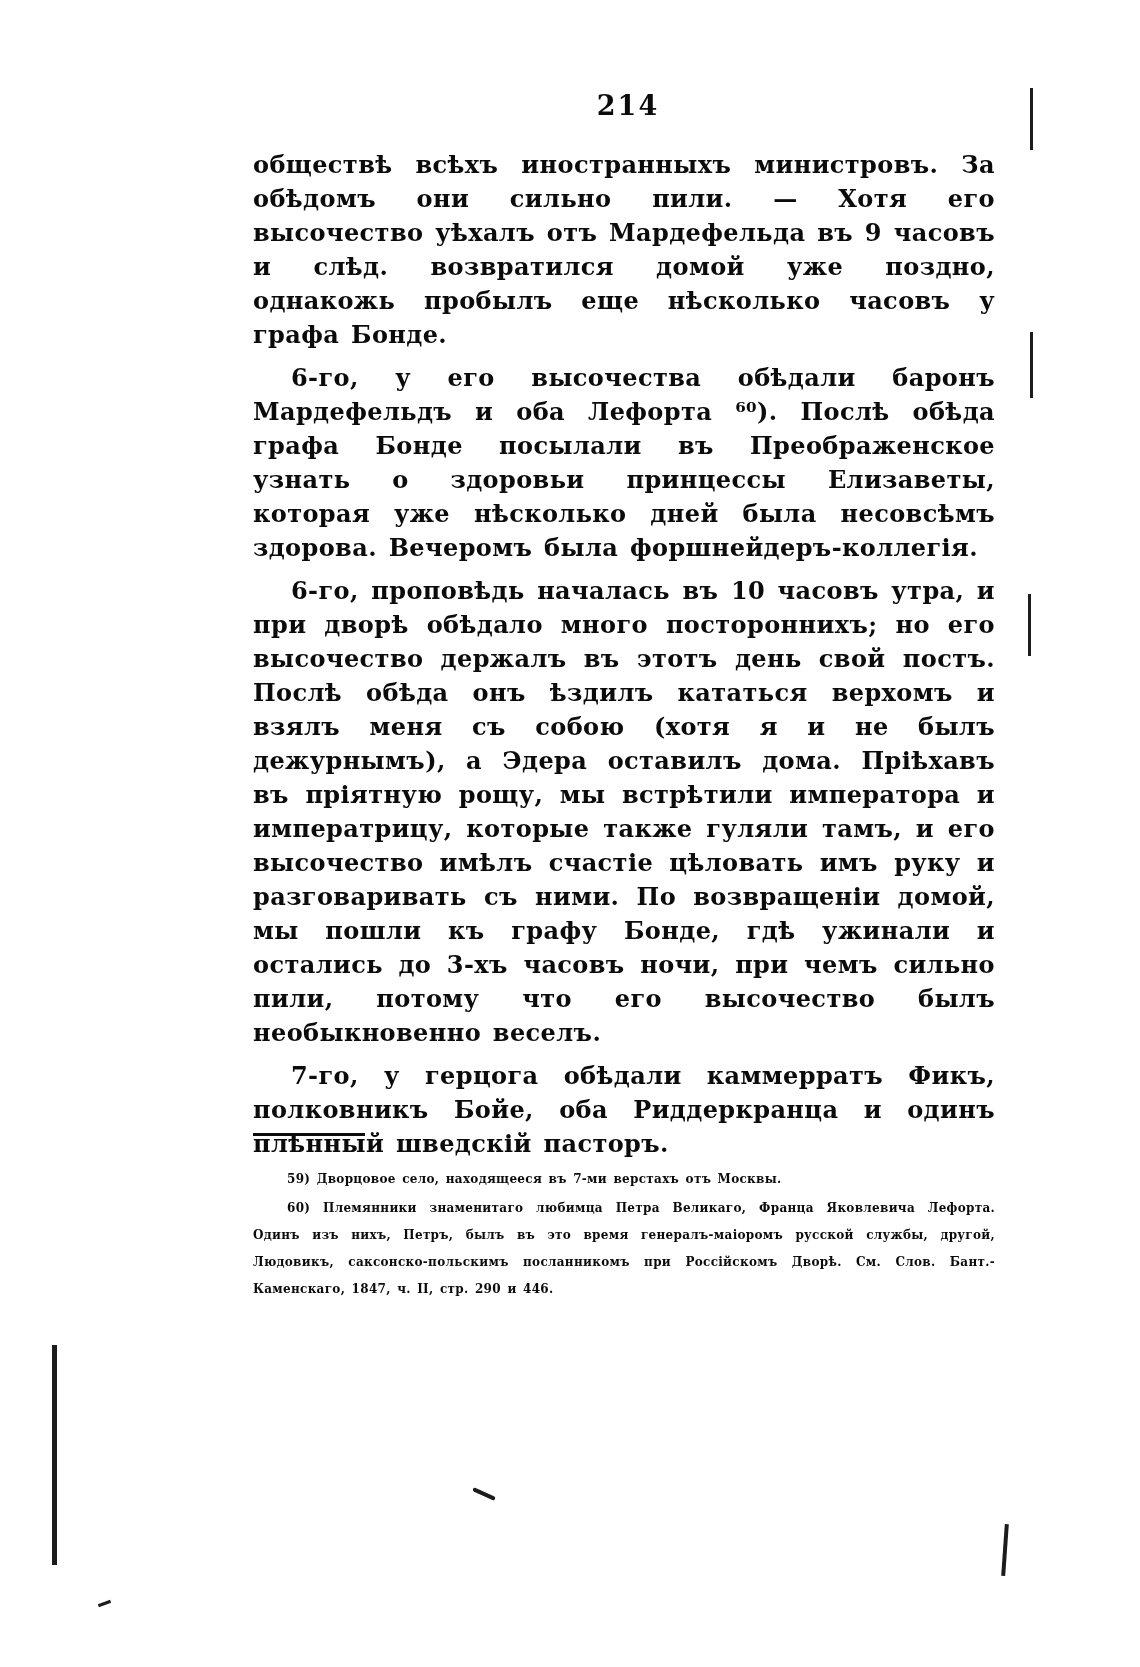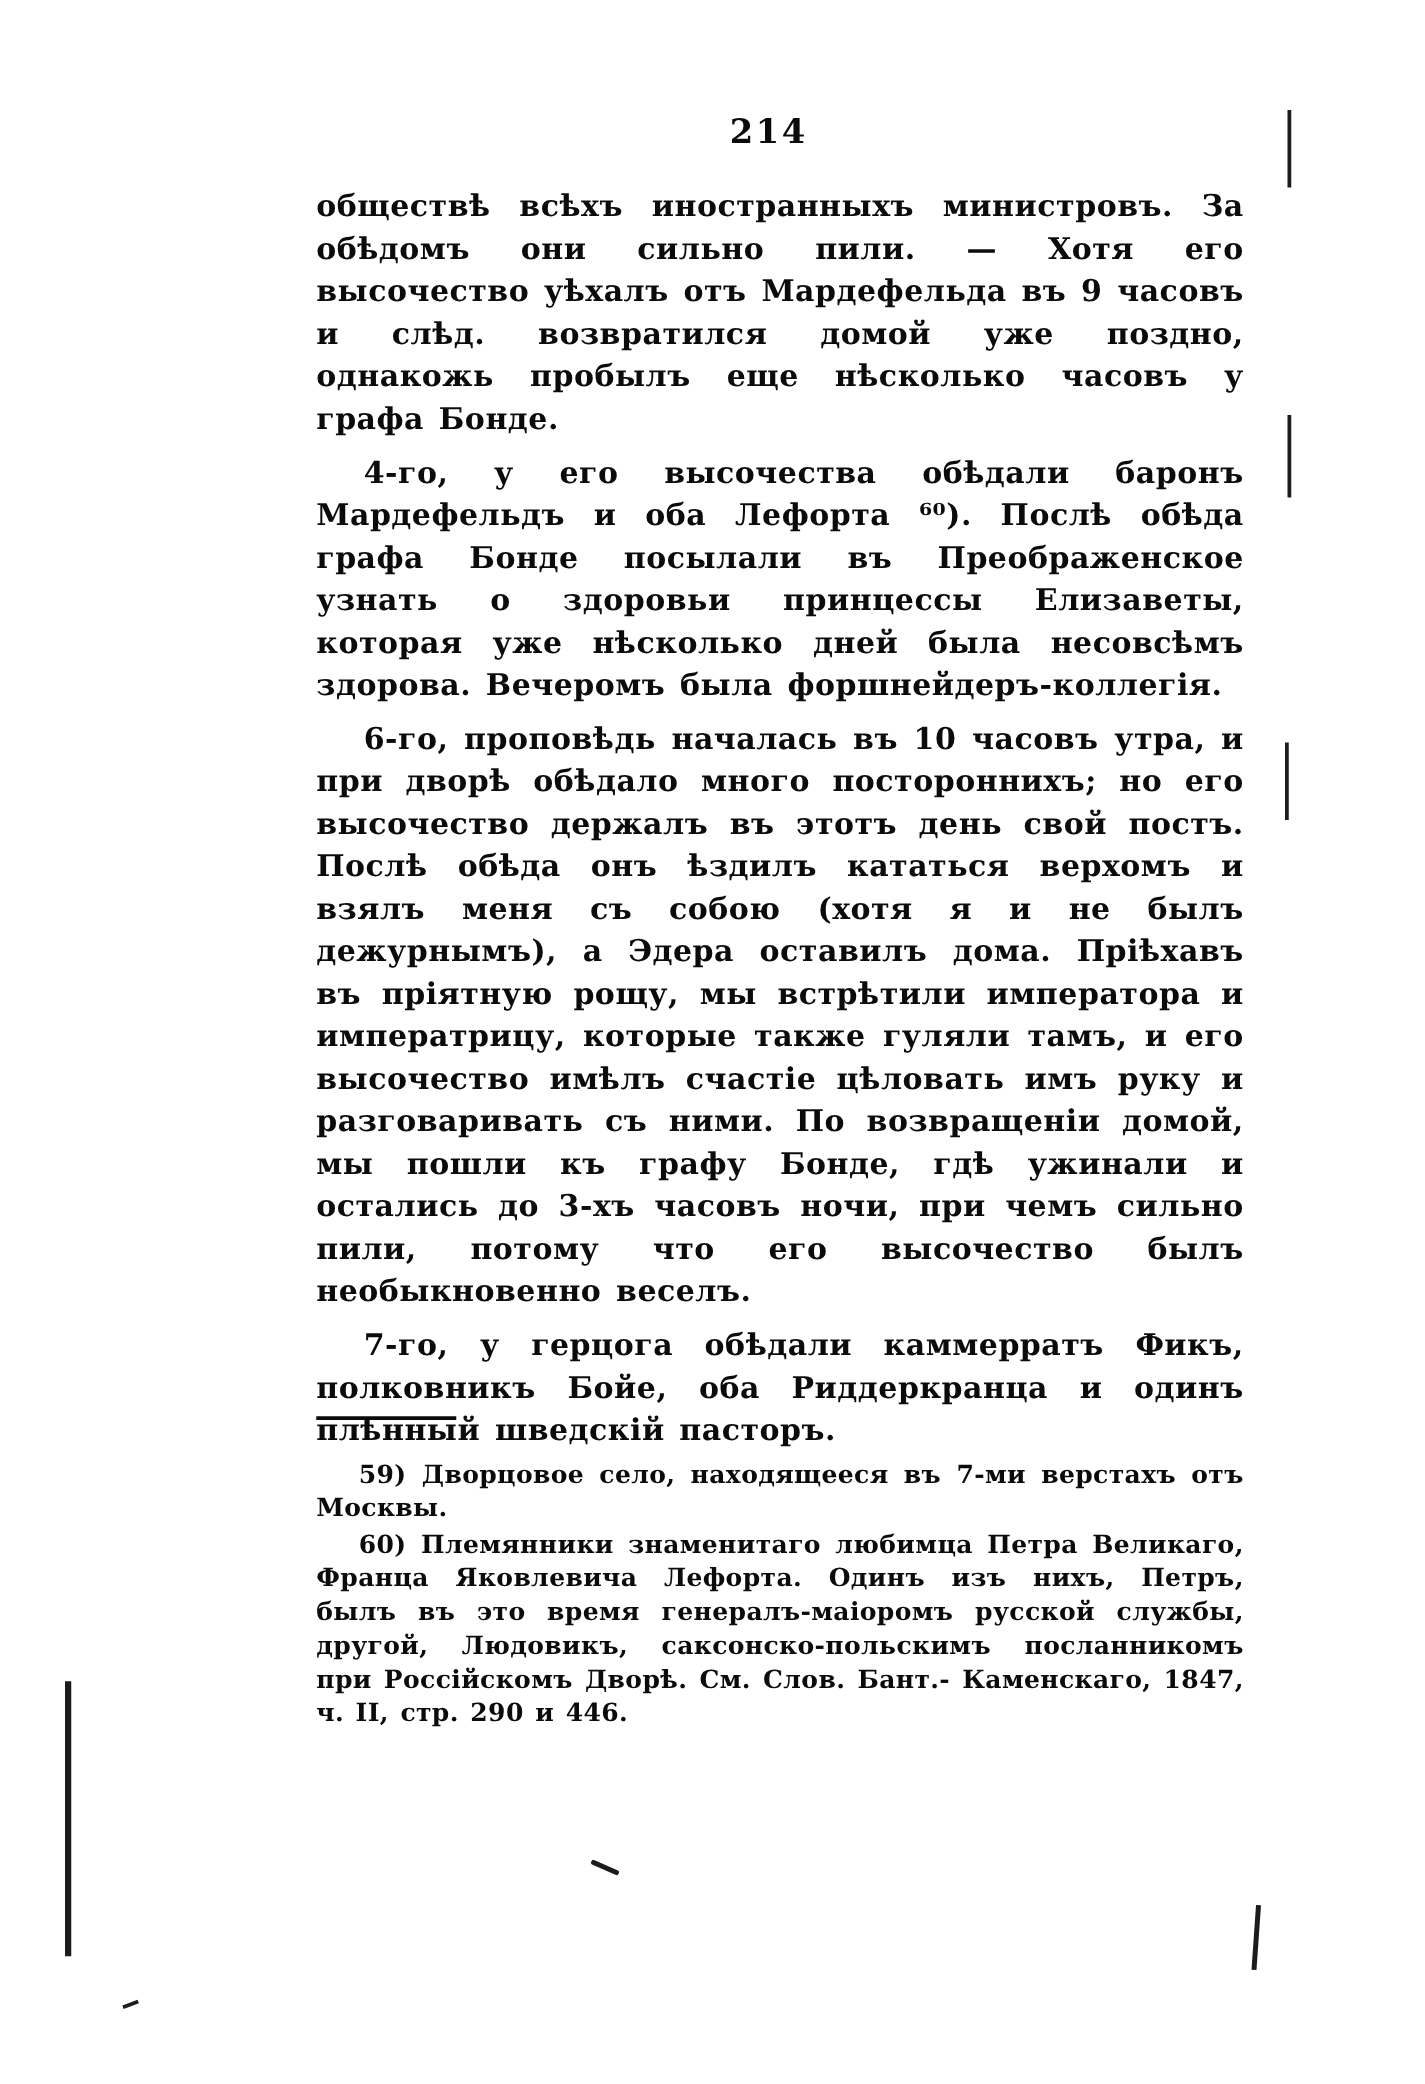--- a/index.html
+++ b/index.html
@@ -12,21 +12,21 @@
     width: 1140px;
     height: 1667px;
     background: #ffffff;
     overflow: hidden;
     font-family: "DejaVu Serif", "Liberation Serif", serif;
     color: #0b0b0b;
   }
   .page-number {
     position: absolute;
     top: 90px;
-    left: 244px;
+    left: 257px;
     width: 742px;
     text-align: center;
     font-size: 27px;
     font-weight: 700;
     letter-spacing: 2px;
   }
   .text-block {
     position: absolute;
     top: 148px;
     left: 253px;
@@ -54,21 +54,21 @@
     background: #0b0b0b;
   }
   .footnotes {
     position: absolute;
     top: 1166px;
     left: 253px;
     width: 742px;
   }
   .fn {
     margin: 0 0 2px 0;
-    font-size: 20px;
+    font-size: 12px;
     line-height: 27px;
     font-weight: 700;
     text-align: justify;
     text-justify: inter-word;
     text-indent: 34px;
     word-spacing: 2px;
     letter-spacing: 0.3px;
   }
   .artifact {
     position: absolute;
@@ -84,21 +84,21 @@
 </style>
 </head>
 <body>
 
 <div class="page">
 
   <div class="page-number">214</div>
 
   <div class="text-block">
     <p class="para no-indent">обществѣ всѣхъ иностранныхъ министровъ. За обѣдомъ они сильно пили. — Хотя его высочество уѣхалъ отъ Мардефельда въ 9 часовъ и слѣд. возвратился домой уже поздно, однакожь пробылъ еще нѣсколько часовъ у графа Бонде.</p>
-    <p class="para indent">4-го, у его высочества обѣдали баронъ Мардефельдъ и оба Лефорта ⁶⁰). Послѣ обѣда графа Бонде посылали въ Преображенское узнать о здоровьи принцессы Елизаветы, которая уже нѣсколько дней была несовсѣмъ здорова. Вечеромъ была форшнейдеръ-коллегія.</p>
+    <p class="para indent">6-го, у его высочества обѣдали баронъ Мардефельдъ и оба Лефорта ⁶⁰). Послѣ обѣда графа Бонде посылали въ Преображенское узнать о здоровьи принцессы Елизаветы, которая уже нѣсколько дней была несовсѣмъ здорова. Вечеромъ была форшнейдеръ-коллегія.</p>
     <p class="para indent">6-го, проповѣдь началась въ 10 часовъ утра, и при дворѣ обѣдало много постороннихъ; но его высочество держалъ въ этотъ день свой постъ. Послѣ обѣда онъ ѣздилъ кататься верхомъ и взялъ меня съ собою (хотя я и не былъ дежурнымъ), а Эдера оставилъ дома. Пріѣхавъ въ пріятную рощу, мы встрѣтили императора и императрицу, которые также гуляли тамъ, и его высочество имѣлъ счастіе цѣловать имъ руку и разговаривать съ ними. По возвращеніи домой, мы пошли къ графу Бонде, гдѣ ужинали и остались до 3-хъ часовъ ночи, при чемъ сильно пили, потому что его высочество былъ необыкновенно веселъ.</p>
     <p class="para indent">7-го, у герцога обѣдали каммерратъ Фикъ, полковникъ Бойе, оба Риддеркранца и одинъ плѣнный шведскій пасторъ.</p>
   </div>
 
   <div class="footnote-rule"></div>
 
   <div class="footnotes">
     <p class="fn">59) Дворцовое село, находящееся въ 7-ми верстахъ отъ Москвы.</p>
     <p class="fn">60) Племянники знаменитаго любимца Петра Великаго, Франца Яковлевича Лефорта. Одинъ изъ нихъ, Петръ, былъ въ это время генералъ-маіоромъ русской службы, другой, Людовикъ, саксонско-польскимъ посланникомъ при Россійскомъ Дворѣ. См. Слов. Бант.- Каменскаго, 1847, ч. II, стр. 290 и 446.</p>
   </div>

